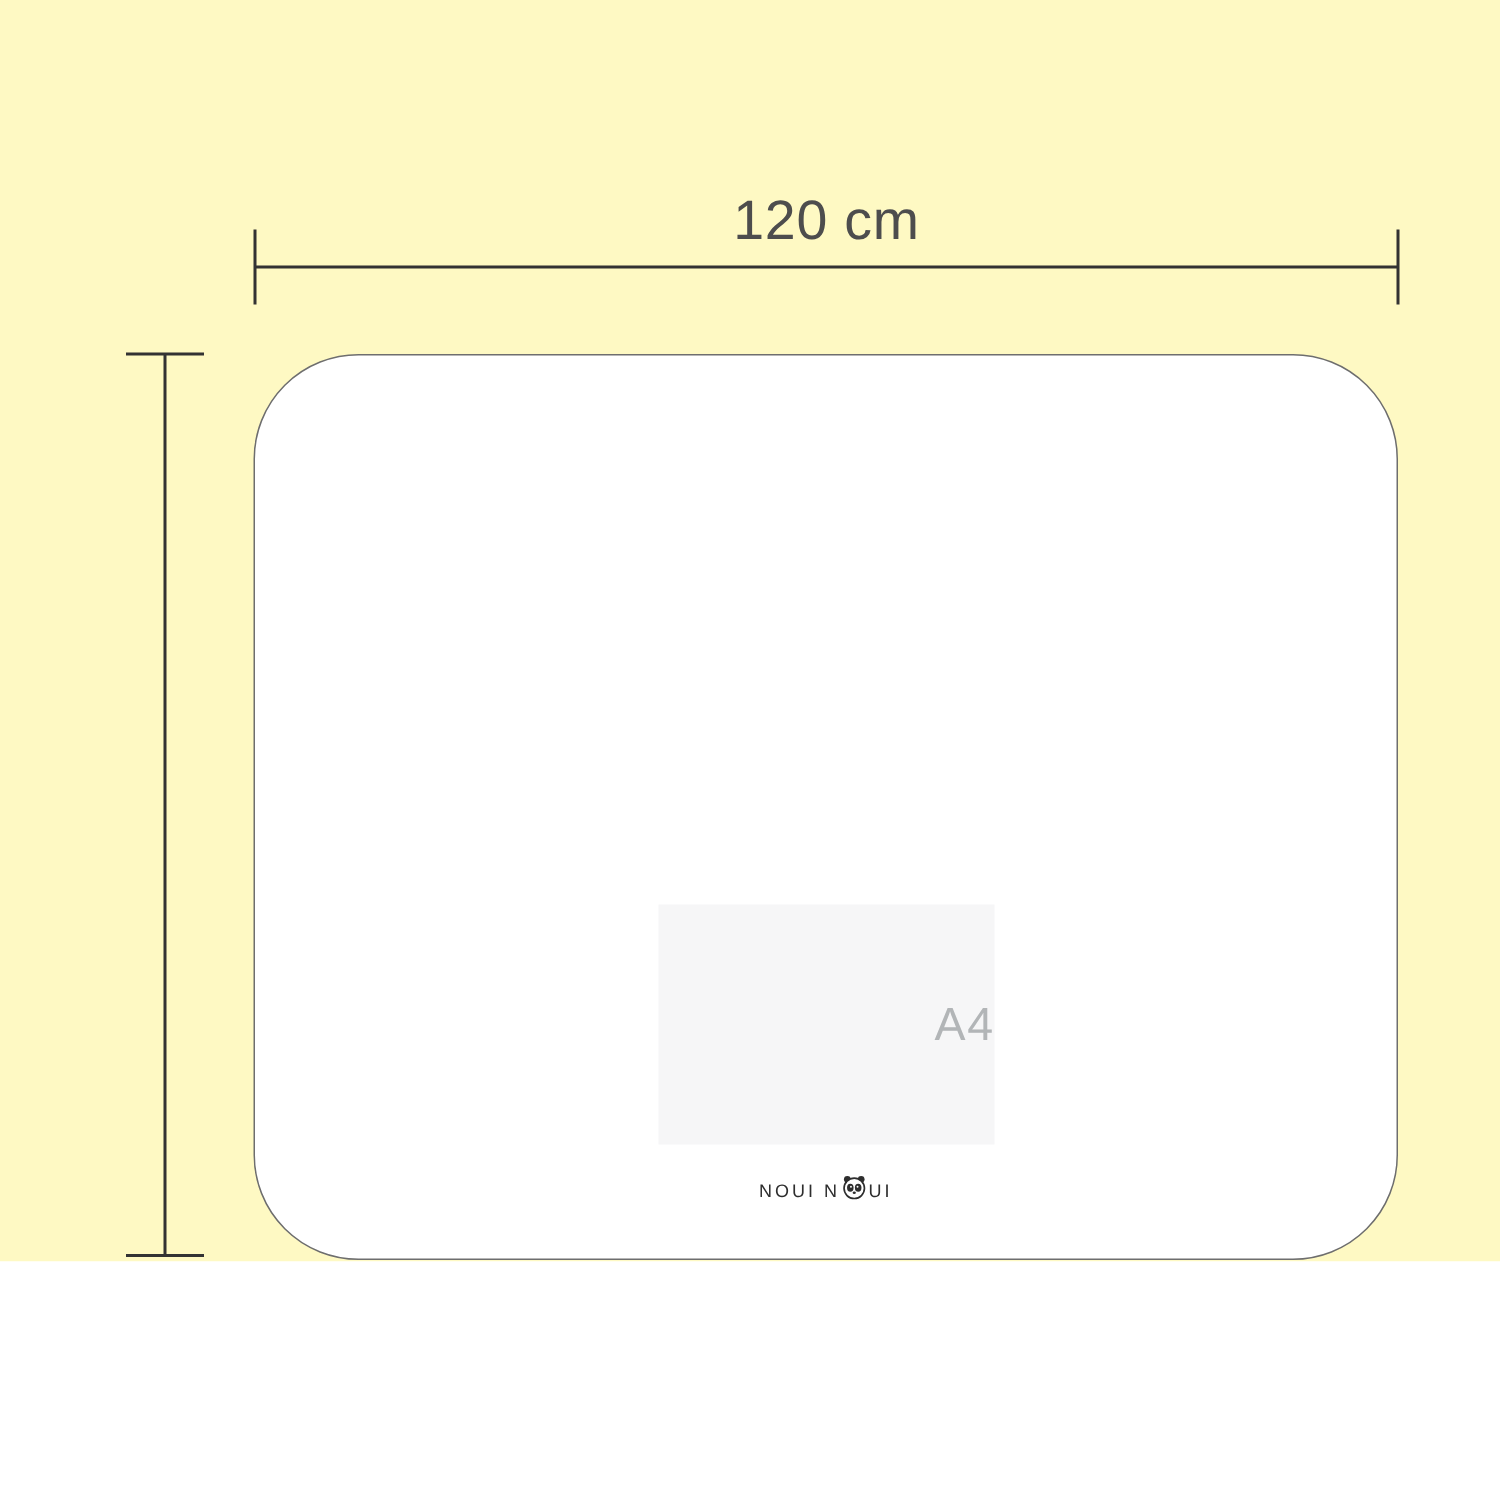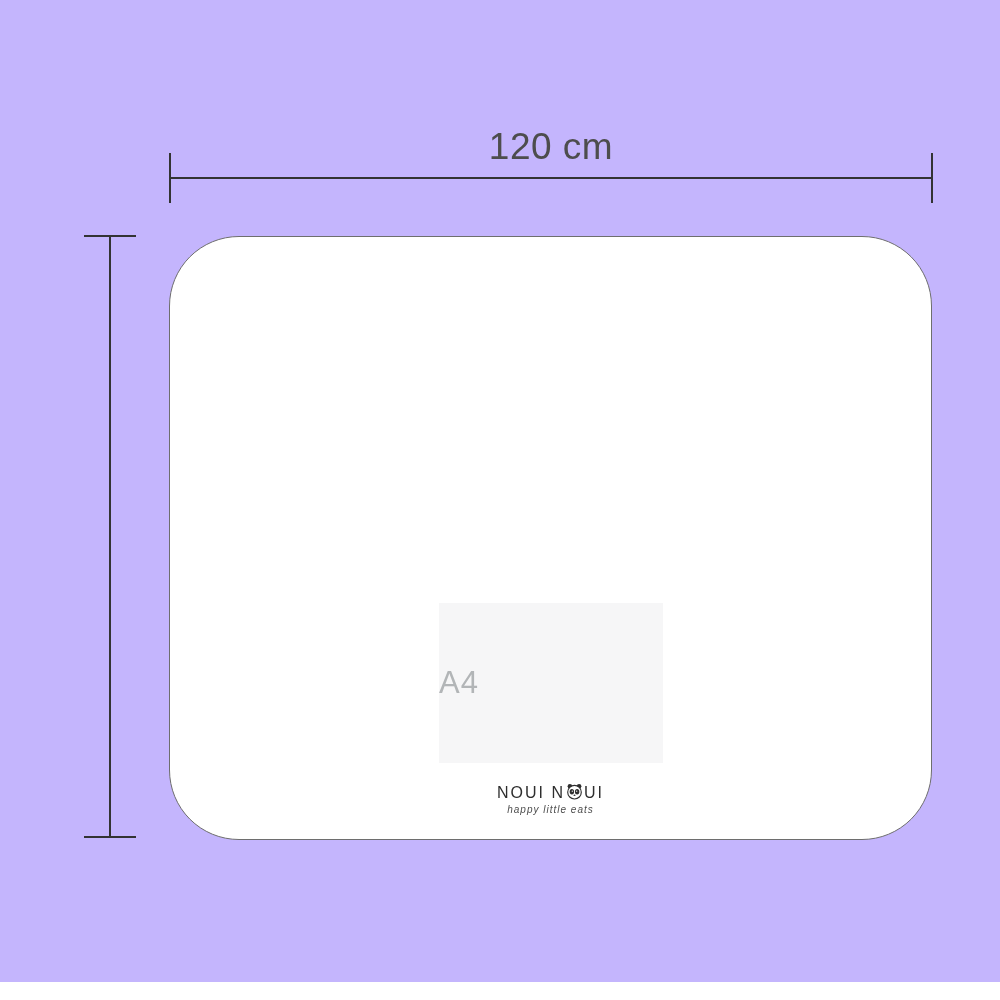--- a/index.html
+++ b/index.html
@@ -4,22 +4,22 @@
 <style>
   html, body {
     margin: 0;
     padding: 0;
     background: #ffffff;
     font-family: "Liberation Sans", sans-serif;
   }
   .canvas {
     position: relative;
     width: 1000px;
-    height: 982px;
-    background: #c4b5fd;
+    height: 841px;
+    background: #fef9c3;
     overflow: hidden;
   }
 
   
   .dim-label {
     position: absolute;
     color: #4d4d4d;
     font-size: 37px;
     font-weight: 400;
     letter-spacing: 0.5px;
@@ -76,40 +76,40 @@
   
   .a4-box {
     position: absolute;
     left: 439px;
     top: 603px;
     width: 224px;
     height: 160px;
     background: #f6f6f7;
     display: flex;
     align-items: center;
-    justify-content: flex-start;
+    justify-content: flex-end;
   }
   .a4-box .a4-text {
     color: #b2b5b7;
     font-size: 31px;
     letter-spacing: 1px;
   }
 
   
   .logo {
     position: absolute;
     left: 169px;
     top: 783px;
     width: 763px;
     text-align: center;
     line-height: 1;
   }
   .logo .brand {
     color: #2e2e2e;
-    font-size: 16px;
+    font-size: 12px;
     letter-spacing: 2px;
     font-weight: 400;
     white-space: nowrap;
   }
   .logo .brand .panda {
     display: inline-block;
     width: 17px;
     height: 17px;
     vertical-align: -2px;
     margin: 0 1px;
@@ -148,16 +148,15 @@
           <circle cx="5.5" cy="4.5" r="3.2" fill="#2e2e2e"></circle>
           <circle cx="18.5" cy="4.5" r="3.2" fill="#2e2e2e"></circle>
           <circle cx="12" cy="13" r="9.6" fill="#ffffff" stroke="#2e2e2e" stroke-width="1.6"></circle>
           <ellipse cx="8.3" cy="12.4" rx="3.1" ry="3.8" fill="#2e2e2e"></ellipse>
           <ellipse cx="15.7" cy="12.4" rx="3.1" ry="3.8" fill="#2e2e2e"></ellipse>
           <circle cx="8.9" cy="11.6" r="0.9" fill="#ffffff"></circle>
           <circle cx="15.1" cy="11.6" r="0.9" fill="#ffffff"></circle>
           <ellipse cx="12" cy="17.2" rx="1.5" ry="1.1" fill="#2e2e2e"></ellipse>
         </svg></span><span>UI</span>
     </div>
-    <div class="tagline">happy little eats</div>
   </div>
 
 </div>
 
 </body></html>

